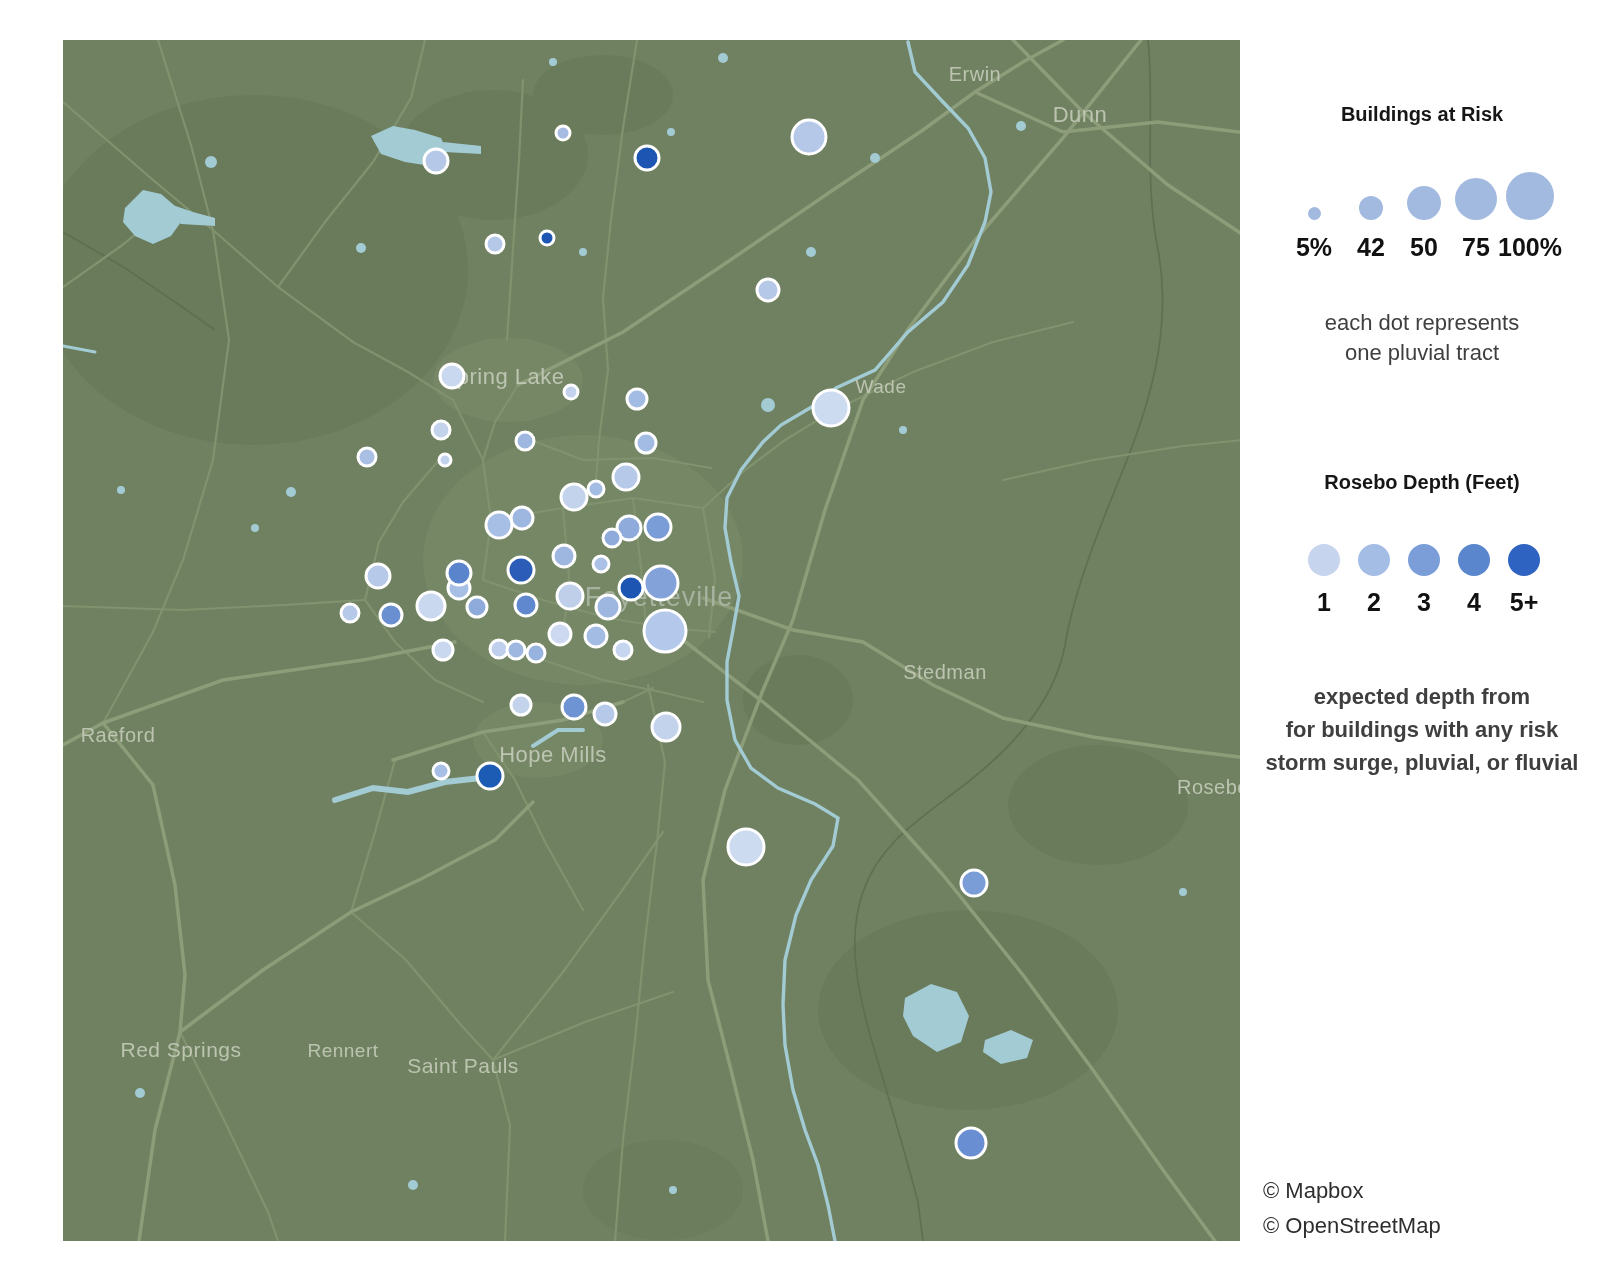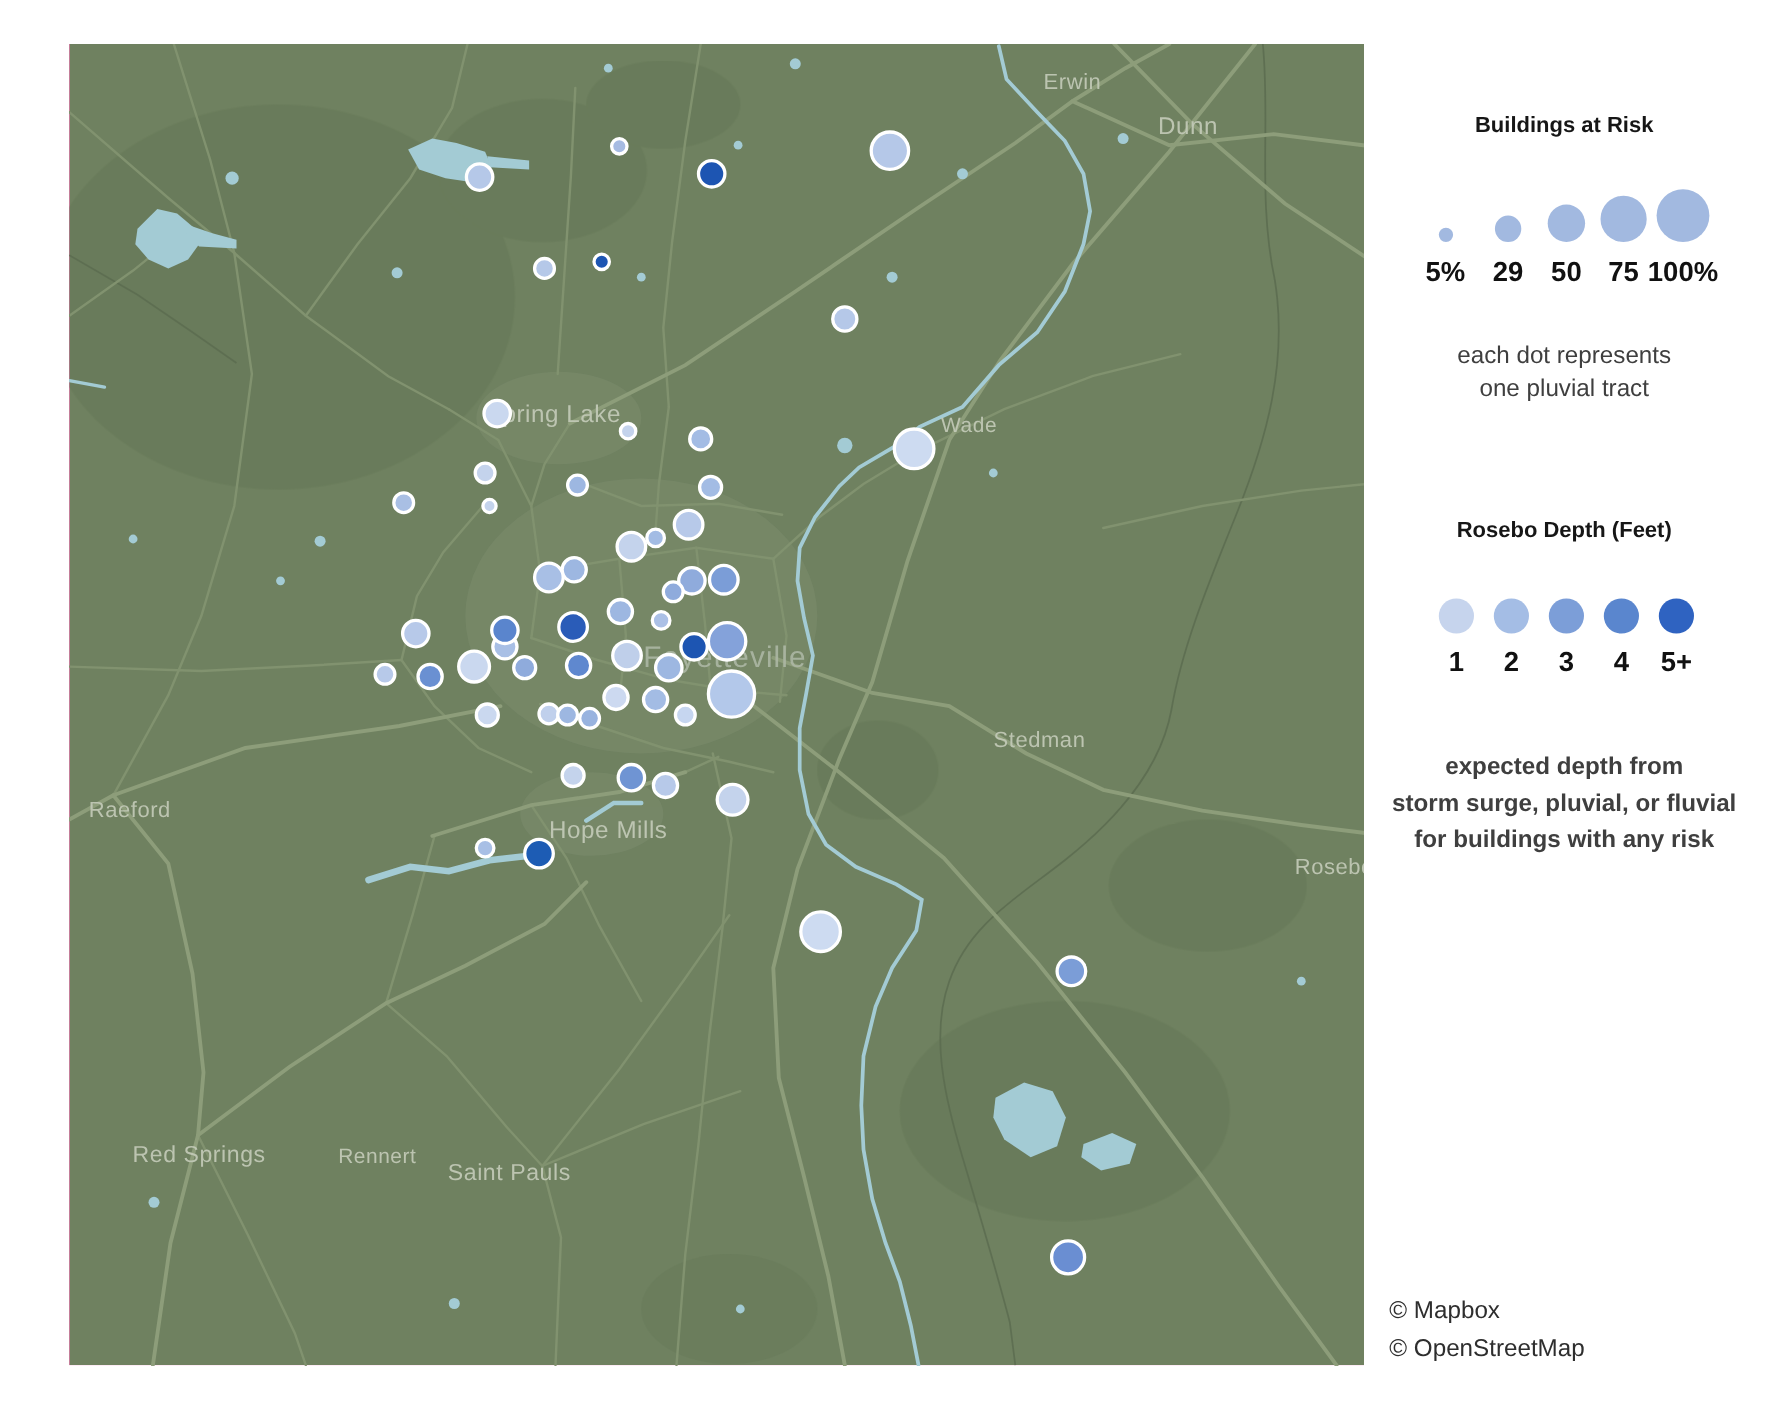--- a/index.html
+++ b/index.html
@@ -220,21 +220,21 @@
     <div class="lg-title" style="top:103px">Buildings at Risk</div>
     <div class="size-box" style="top:172px" id="size-box">
         <div class="sdot" style="left: 23.5px; bottom: 2px; width: 13px; height: 13px; background: rgb(162, 185, 224);"></div>
         <div class="sdot" style="left: 75px; bottom: 2px; width: 24px; height: 24px; background: rgb(162, 185, 224);"></div>
         <div class="sdot" style="left: 123px; bottom: 2px; width: 34px; height: 34px; background: rgb(162, 185, 224);"></div>
         <div class="sdot" style="left: 171px; bottom: 2px; width: 42px; height: 42px; background: rgb(162, 185, 224);"></div>
         <div class="sdot" style="left: 222px; bottom: 2px; width: 48px; height: 48px; background: rgb(162, 185, 224);"></div>
       </div>
     <div class="size-labels" style="top:233px" id="size-labels">
         <span style="left: 30px;">5%</span>
-        <span style="left: 87px;">29</span>
+        <span style="left: 87px;">42</span>
         <span style="left: 140px;">50</span>
         <span style="left: 192px;">75</span>
         <span style="left: 246px;">100%</span>
       </div>
     <div class="lg-note n1" style="top:276px">
       <div>each dot represents</div>
       <div>one pluvial tract</div>
     </div>
 
     <div class="lg-title" style="top:471px">Rosebo Depth (Feet)</div>
@@ -247,20 +247,20 @@
       </div>
     <div class="flood-labels" style="top:588px" id="flood-labels">
         <span style="left: 42px;">1</span>
         <span style="left: 92px;">2</span>
         <span style="left: 142px;">3</span>
         <span style="left: 192px;">4</span>
         <span style="left: 242px;">5+</span>
       </div>
     <div class="lg-note n2" style="top:648px">
       <div>expected depth from</div>
+      <div>for buildings with any risk</div>
       <div>storm surge, pluvial, or fluvial</div>
-      <div>for buildings with any risk</div>
     </div>
 
     <div class="attribution" style="top:1178px">© Mapbox</div>
     <div class="attribution" style="top:1213px">© OpenStreetMap</div>
   </div>
 </div>
 
 </body></html>

